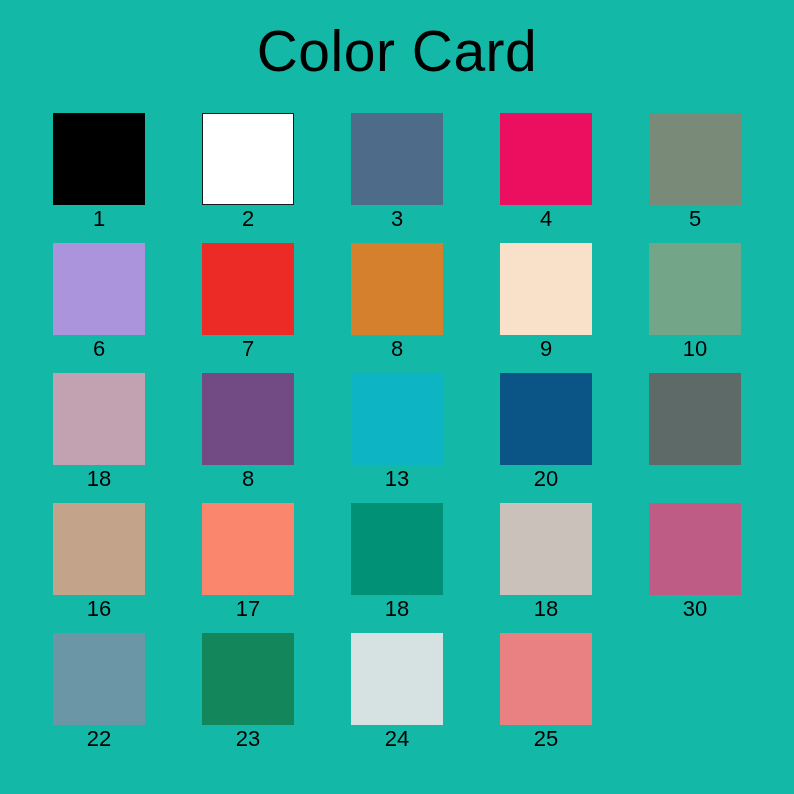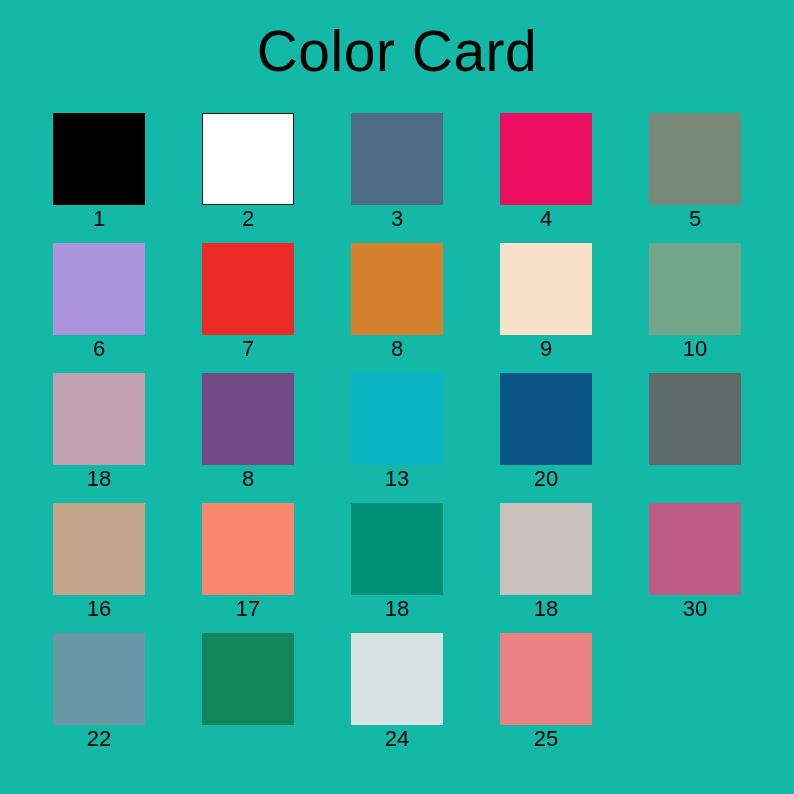--- a/index.html
+++ b/index.html
@@ -158,20 +158,21 @@
       <div class="cell">
         <div class="swatch" style="background: rgb(190, 92, 133);"></div>
         <div class="caption">30</div>
       </div>
       <div class="cell">
         <div class="swatch" style="background: rgb(106, 150, 165);"></div>
         <div class="caption">22</div>
       </div>
       <div class="cell">
         <div class="swatch" style="background: rgb(20, 134, 91);"></div>
+        <div class="caption">23</div>
       </div>
       <div class="cell">
         <div class="swatch" style="background: rgb(214, 225, 225);"></div>
         <div class="caption">24</div>
       </div>
       <div class="cell">
         <div class="swatch" style="background: rgb(233, 128, 130);"></div>
         <div class="caption">25</div>
       </div>
     </div>

